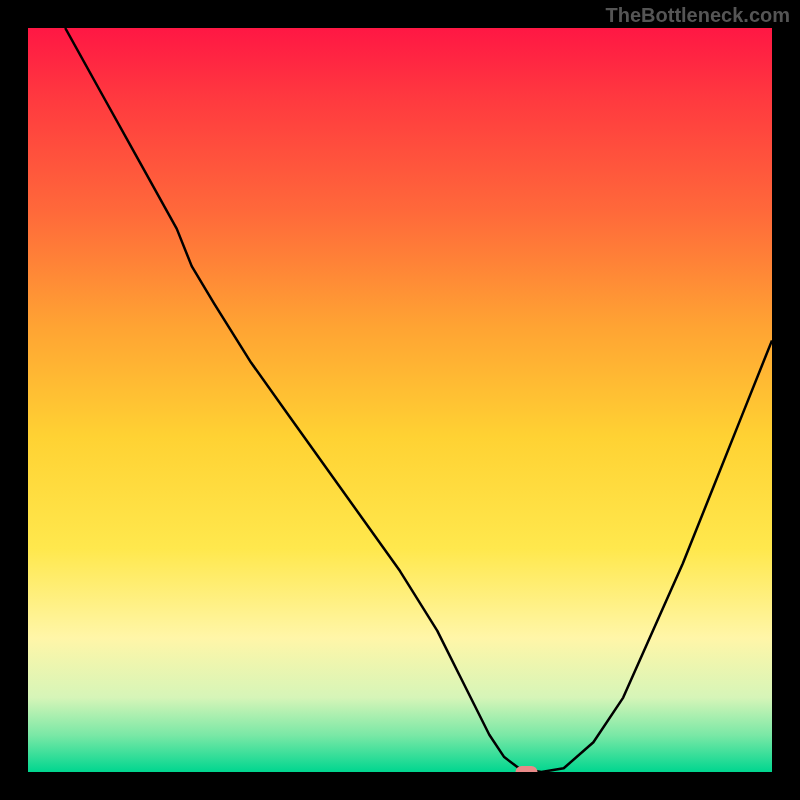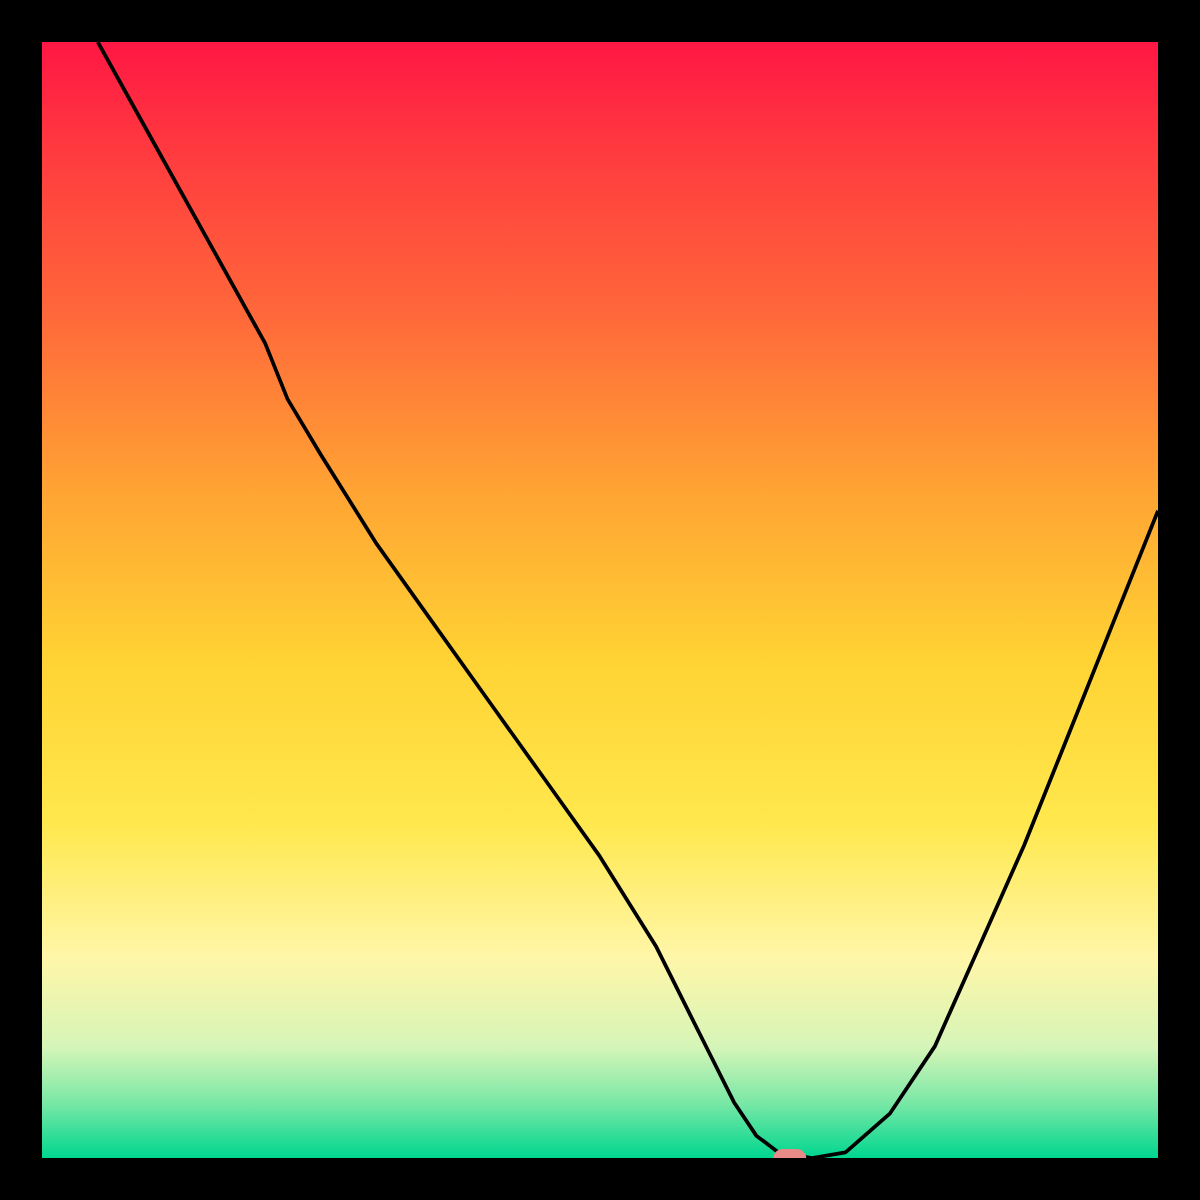--- a/index.html
+++ b/index.html
@@ -33,20 +33,21 @@
     height: 744px;
   }
   svg {
     display: block;
   }
 </style>
 </head>
 <body>
 
 <div class="container">
+  <div class="watermark">TheBottleneck.com</div>
   <div class="plot-area">
     <svg id="chart-svg" width="744" height="744" viewBox="0 0 744 744">
         <defs>
           <linearGradient id="bg-grad" x1="0" y1="0" x2="0" y2="1">
             <stop offset="0%" stop-color="#ff1744"></stop>
             <stop offset="10%" stop-color="#ff3b3f"></stop>
             <stop offset="25%" stop-color="#ff6a3a"></stop>
             <stop offset="40%" stop-color="#ffa333"></stop>
             <stop offset="55.00000000000001%" stop-color="#ffd233"></stop>
             <stop offset="70%" stop-color="#ffe84d"></stop>

